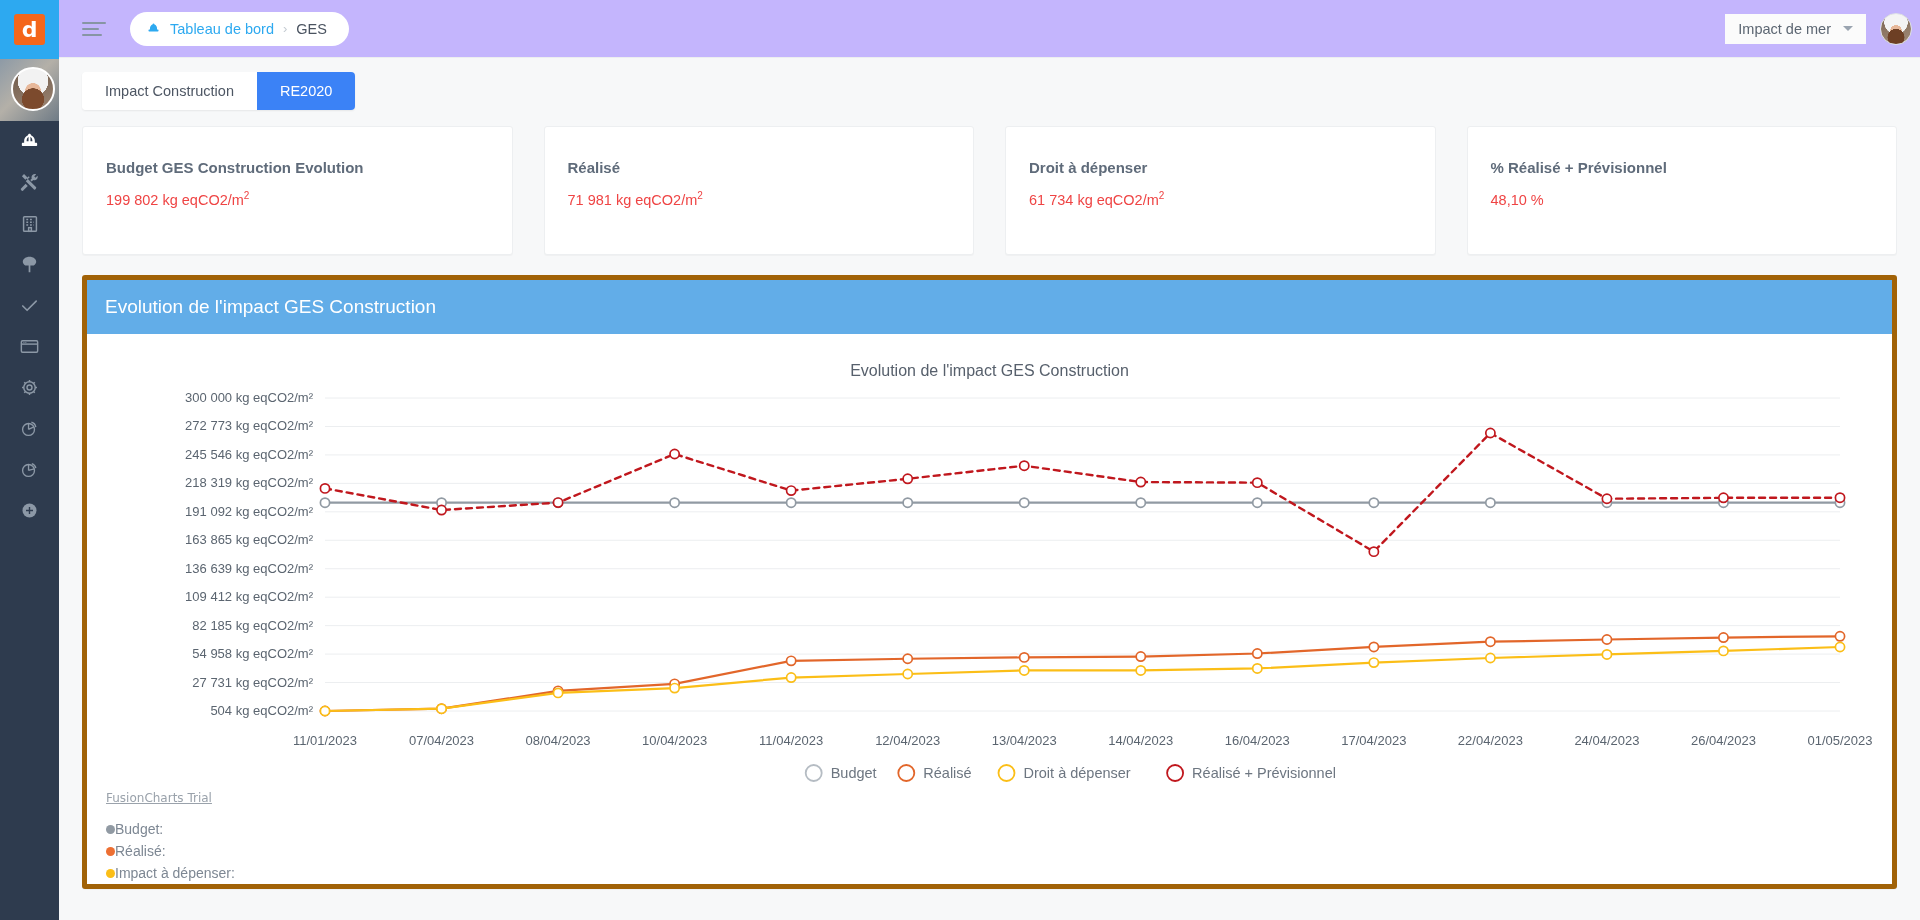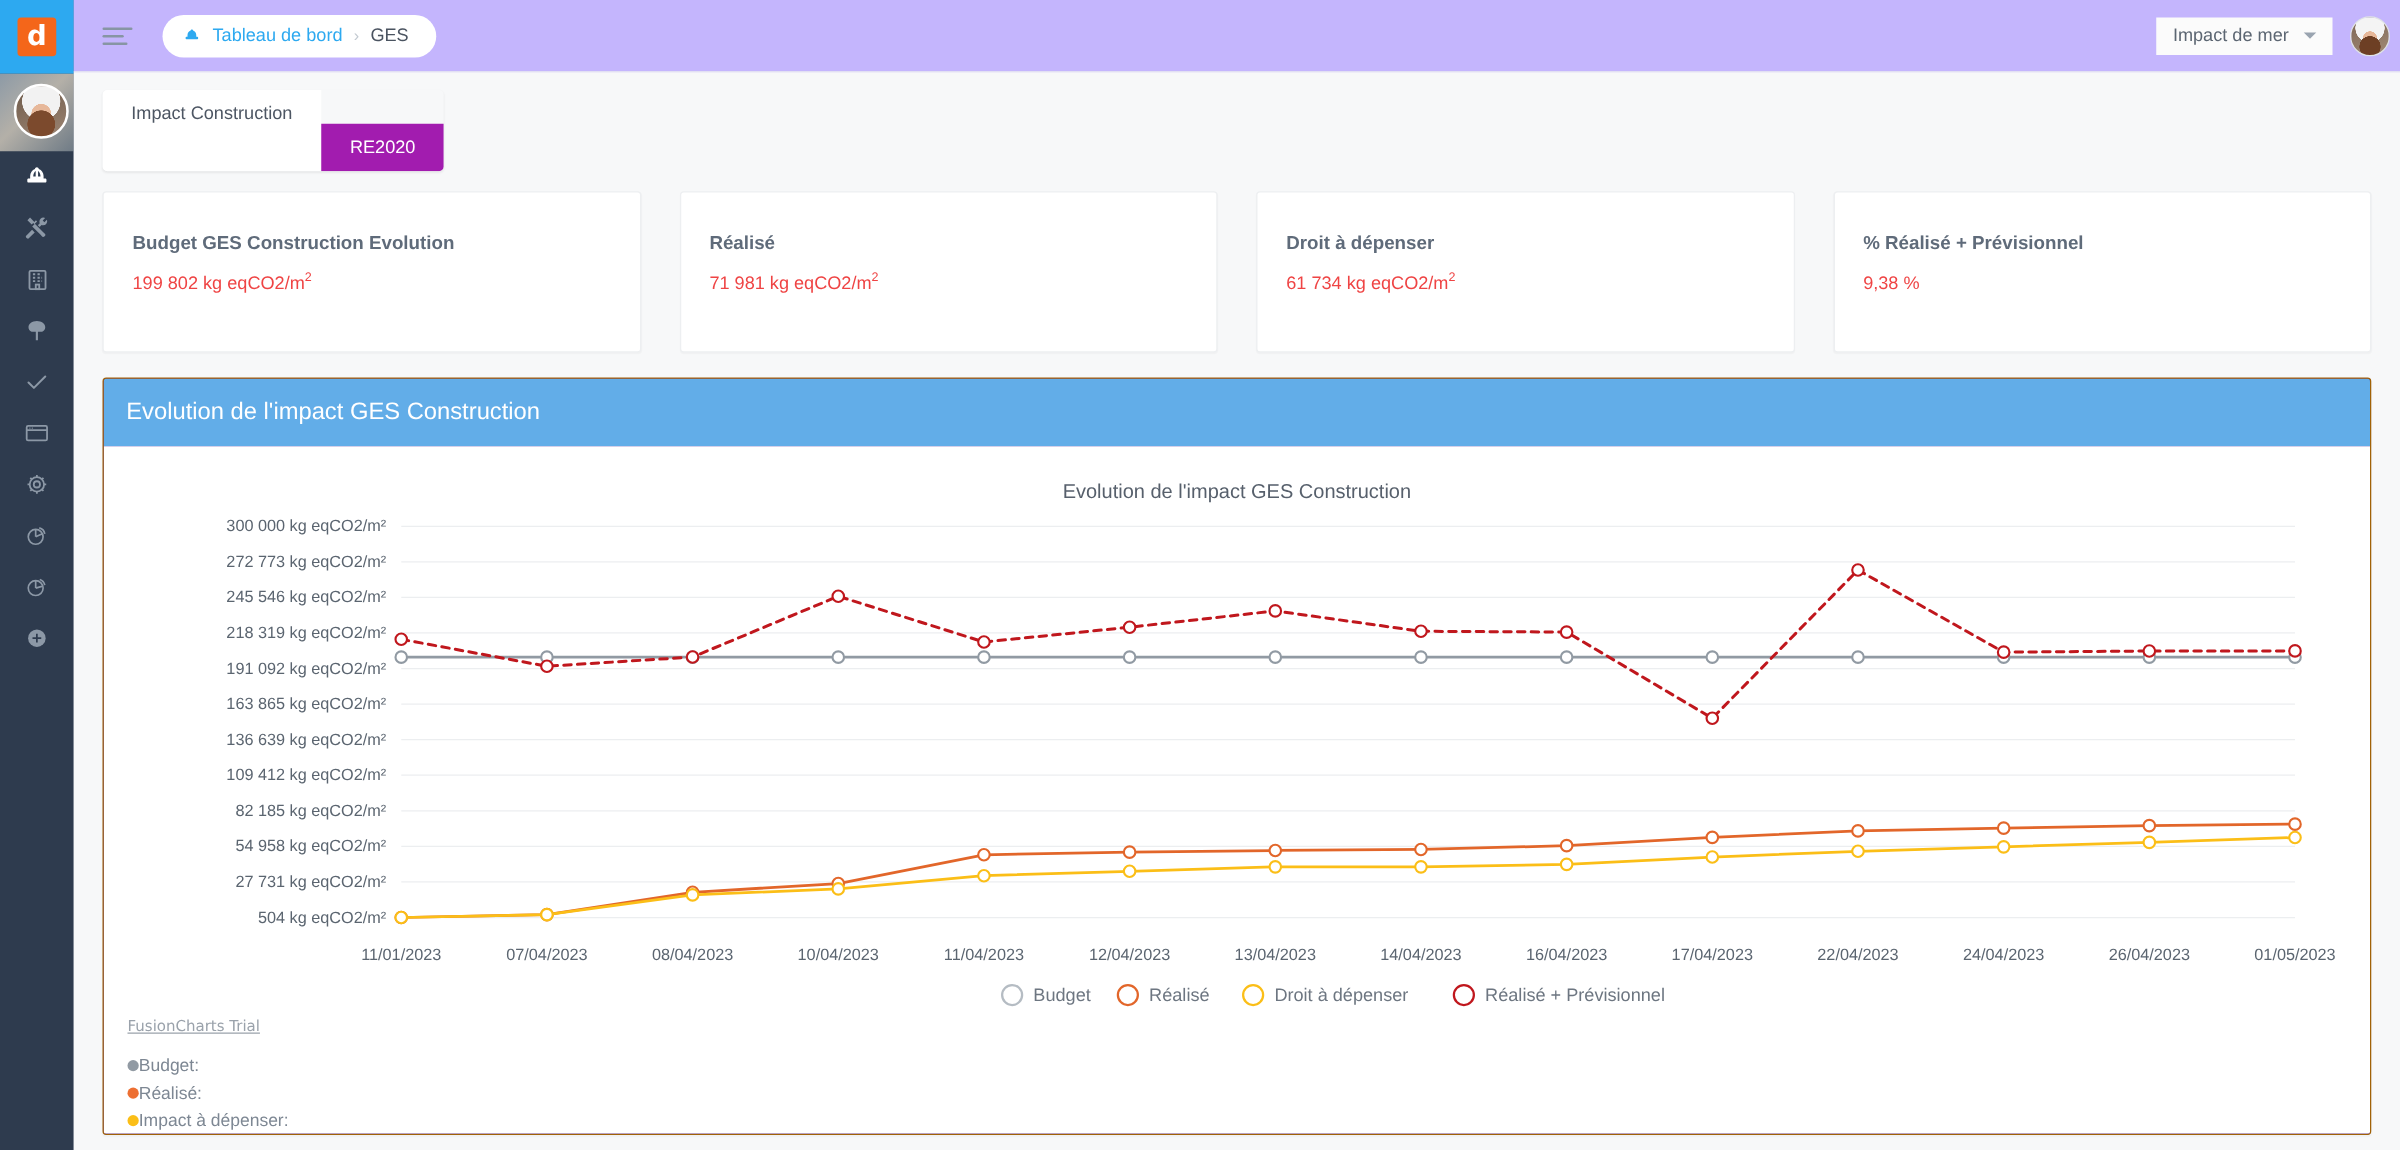--- a/index.html
+++ b/index.html
@@ -143,21 +143,21 @@
     box-shadow: 0 1px 2px rgba(0,0,0,.07);
   }
   .tab {
     padding: 11px 23px;
     font-size: 14.5px;
     cursor: pointer;
     background: #fff;
     color: #4d5663;
     white-space: nowrap;
   }
-  .tab.active { background: #a21caf; color: #fff; margin-top: 27px; }
+  .tab.active { background: #3b82f6; color: #fff; }
 
   
   #kpis {
     margin: 16px 23px 0 23px;
     display: flex;
     gap: 31px;
   }
   .kpi-card {
     flex: 1;
     background: #fff;
@@ -175,23 +175,23 @@
   }
   .kpi-value {
     font-size: 14.5px;
     color: #ef4444;
   }
   .kpi-value sup { font-size: 10px; }
 
   
   #panel {
     margin: 20px 23px 0 23px;
-    background: #4c1d95;
+    background: #0f766e;
     border-radius: 3px;
-    border: 1px solid #a16207;
+    border: 5px solid #a16207;
     box-shadow: 0 1px 1px rgba(0,0,0,.03);
     overflow: hidden;
   }
   #panel-header {
     background: #62ade8;
     color: #fff;
     font-size: 19px;
     padding: 16px 0 16px 18px;
   }
   #panel-body {
@@ -368,21 +368,21 @@
     <div class="kpi-card">
       <div class="kpi-title">Réalisé</div>
       <div class="kpi-value"><span>71 981 kg eqCO2/m</span><sup>2</sup></div>
     </div>
     <div class="kpi-card">
       <div class="kpi-title">Droit à dépenser</div>
       <div class="kpi-value"><span>61 734 kg eqCO2/m</span><sup>2</sup></div>
     </div>
     <div class="kpi-card">
       <div class="kpi-title">% Réalisé + Prévisionnel</div>
-      <div class="kpi-value"><span>9,38 %</span><sup></sup></div>
+      <div class="kpi-value"><span>48,10 %</span><sup></sup></div>
     </div>
   </div>
 
   <div id="panel">
     <div id="panel-header">Evolution de l'impact GES Construction</div>
     <div id="panel-body">
       <div id="chart-title">Evolution de l'impact GES Construction</div>
       <svg id="chart-svg" width="1813" height="550">
           <line x1="238" y1="64" x2="1753" y2="64" stroke="#eceef0" stroke-width="1"></line>
           <text x="226" y="68" text-anchor="end" font-size="13" fill="#5b6570" font-family="&quot;Liberation Sans&quot;, sans-serif">300 000 kg eqCO2/m²</text>

